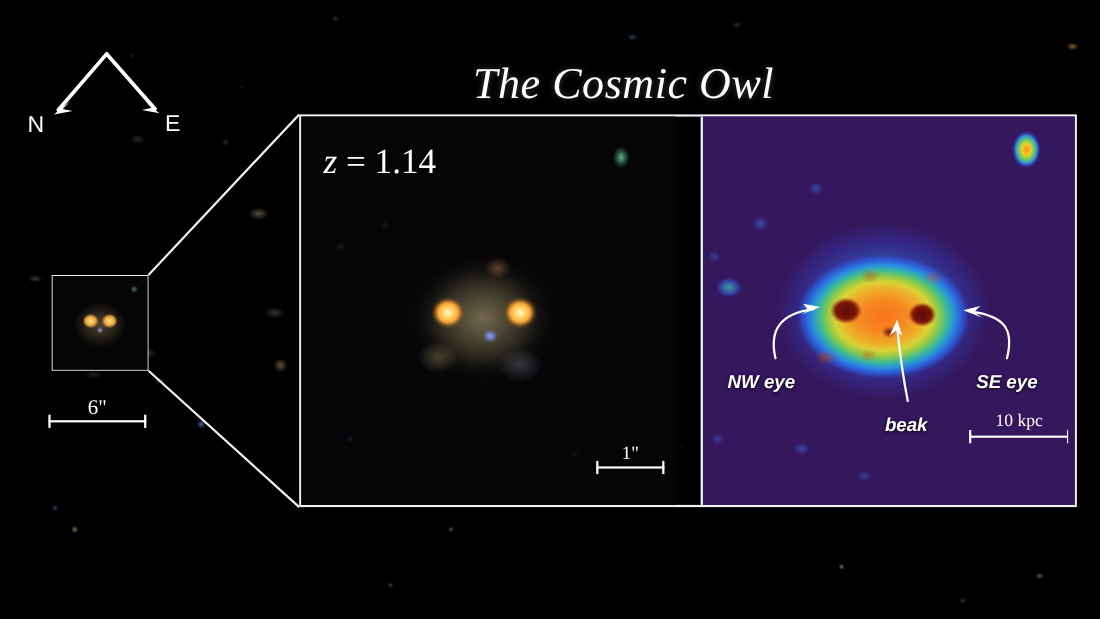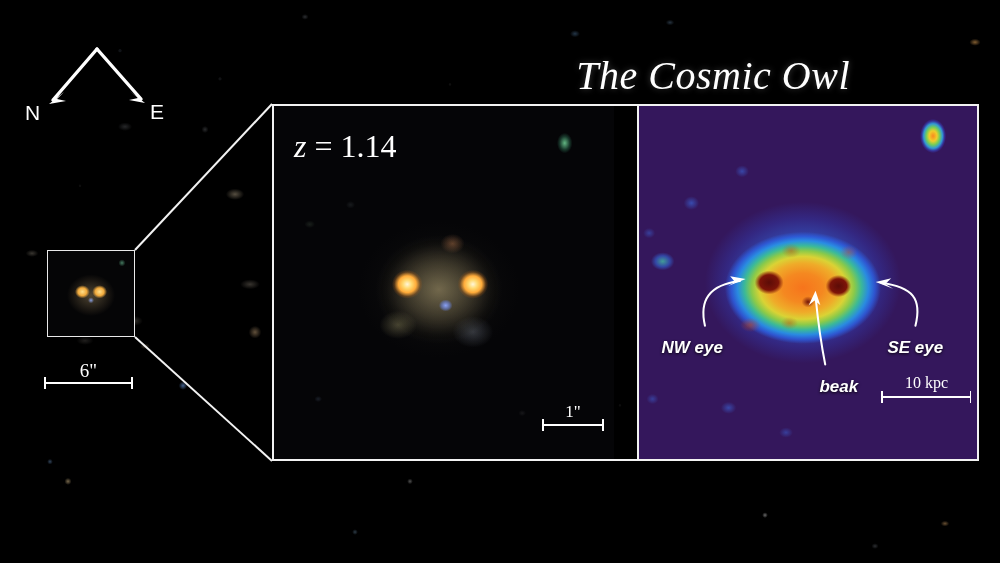--- a/index.html
+++ b/index.html
@@ -37,21 +37,21 @@
      radial-gradient(circle at 62% 72%, rgba(255,255,255,.05) 0 .8px, transparent 1.6px),
      radial-gradient(circle at 83% 31%, rgba(255,255,255,.05) 0 .8px, transparent 1.6px),
      radial-gradient(circle at 36% 63%, rgba(255,255,255,.05) 0 .8px, transparent 1.6px),
      radial-gradient(circle at 8%  33%, rgba(255,255,255,.05) 0 .8px, transparent 1.6px);}
 
   
   .compass{position:absolute;left:0;top:0;width:220px;height:160px;}
   .compass text{font-family:"Liberation Sans",sans-serif;font-size:21px;fill:#fff;}
 
   
-  .title{position:absolute;left:430px;top:52px;width:420px;text-align:right;
+  .title{position:absolute;left:430px;top:52px;width:420px;text-align:left;
      font-family:"Liberation Serif",serif;font-style:italic;font-size:40px;color:#fff;
      letter-spacing:.5px;text-shadow:0 0 6px rgba(255,255,255,.25);}
 
   
   .insetbox{position:absolute;left:47px;top:250px;width:88px;height:87px;
      border:1.6px solid #e9e9e9;box-sizing:border-box;}
   .mini{position:absolute;inset:0;background:
      radial-gradient(ellipse 9px 8px at 40% 48%, #ffe08a 0%, #f0a93c 48%, rgba(120,70,20,0) 82%),
      radial-gradient(ellipse 9px 8px at 60% 48%, #ffe08a 0%, #f0a93c 48%, rgba(120,70,20,0) 82%),
      radial-gradient(ellipse 4px 4px at 50% 58%, rgba(150,175,255,.85), transparent 75%),
@@ -187,21 +187,21 @@
           <path d="M68,222 C62,196 72,180 104,176"></path>
           <path d="M192,262 C186,232 184,212 182,192"></path>
           <path d="M285,222 C292,194 282,182 250,178"></path>
         </g>
         <polygon points="110,174 94,171 99,177 92,181" fill="#ffffff"></polygon>
         <polygon points="182,186 175,201 181,196 187,201" fill="#ffffff"></polygon>
         <polygon points="244,177 260,173 254,179 262,184" fill="#ffffff"></polygon>
       </svg>
 
       <div class="ann" style="left:22px;top:232px;">NW eye</div>
-      <div class="ann" style="left:180px;top:271px;">beak</div>
+      <div class="ann" style="left:165px;top:271px;">beak</div>
       <div class="ann" style="left:248px;top:232px;">SE eye</div>
 
       <div class="sb" style="left:242px;top:268px;width:90px;height:24px;">
         <div class="lbl" style="font-size:16px;">10 kpc</div>
         <div class="bar"></div>
       </div>
     </div>
 
   </div>
 </div>

